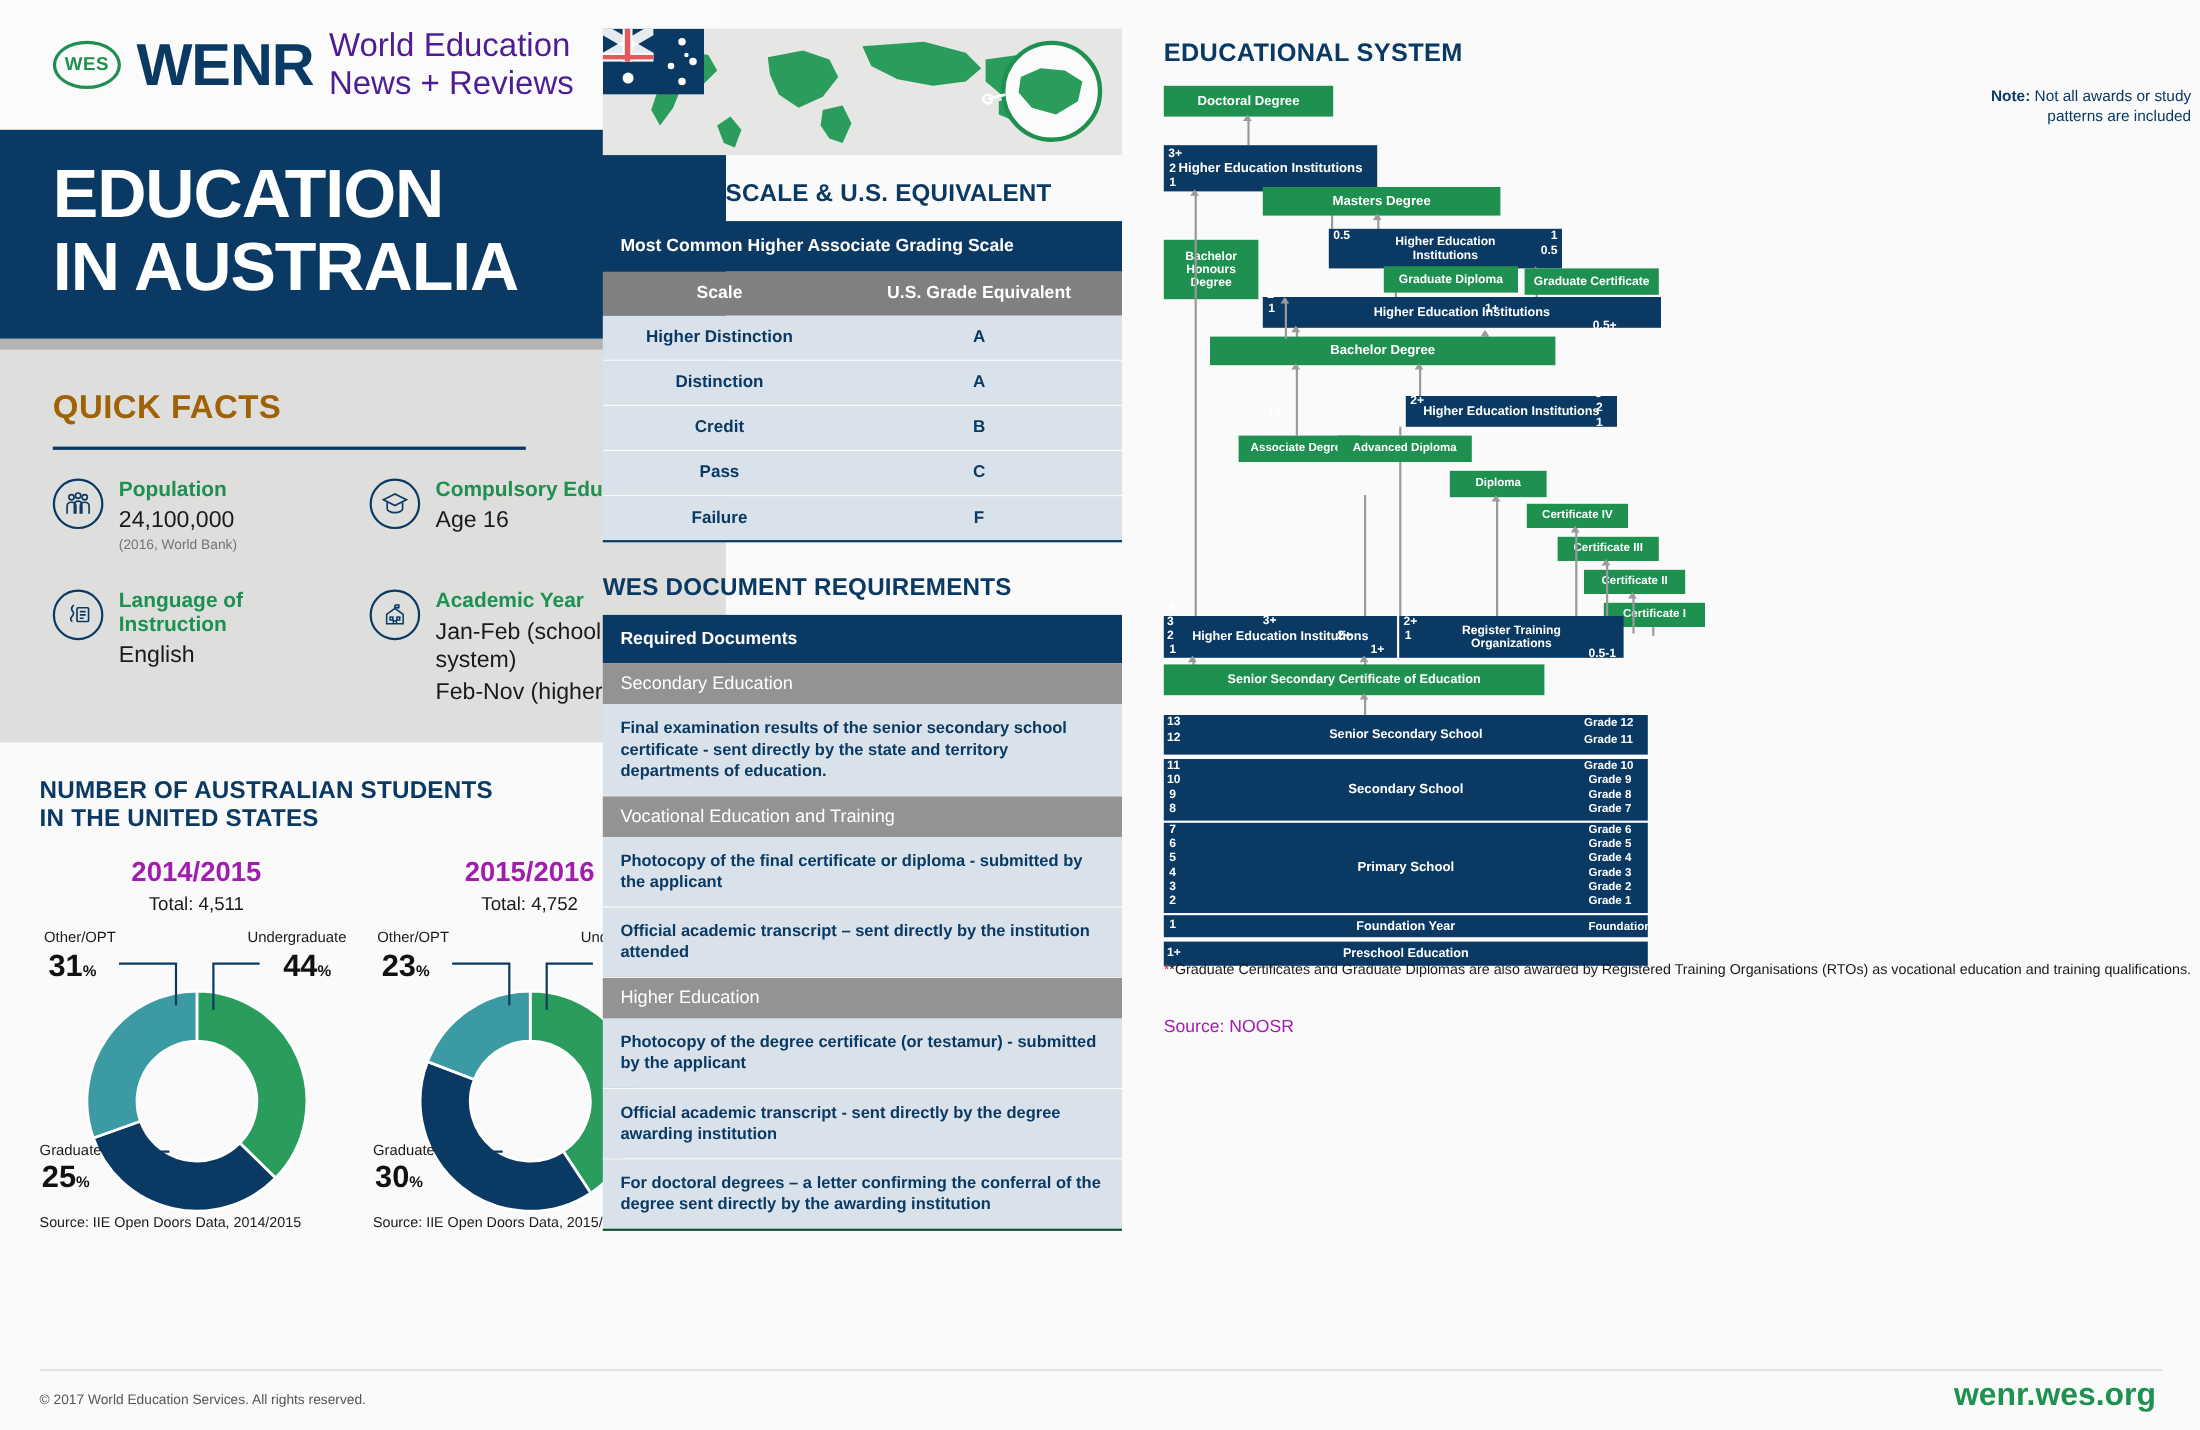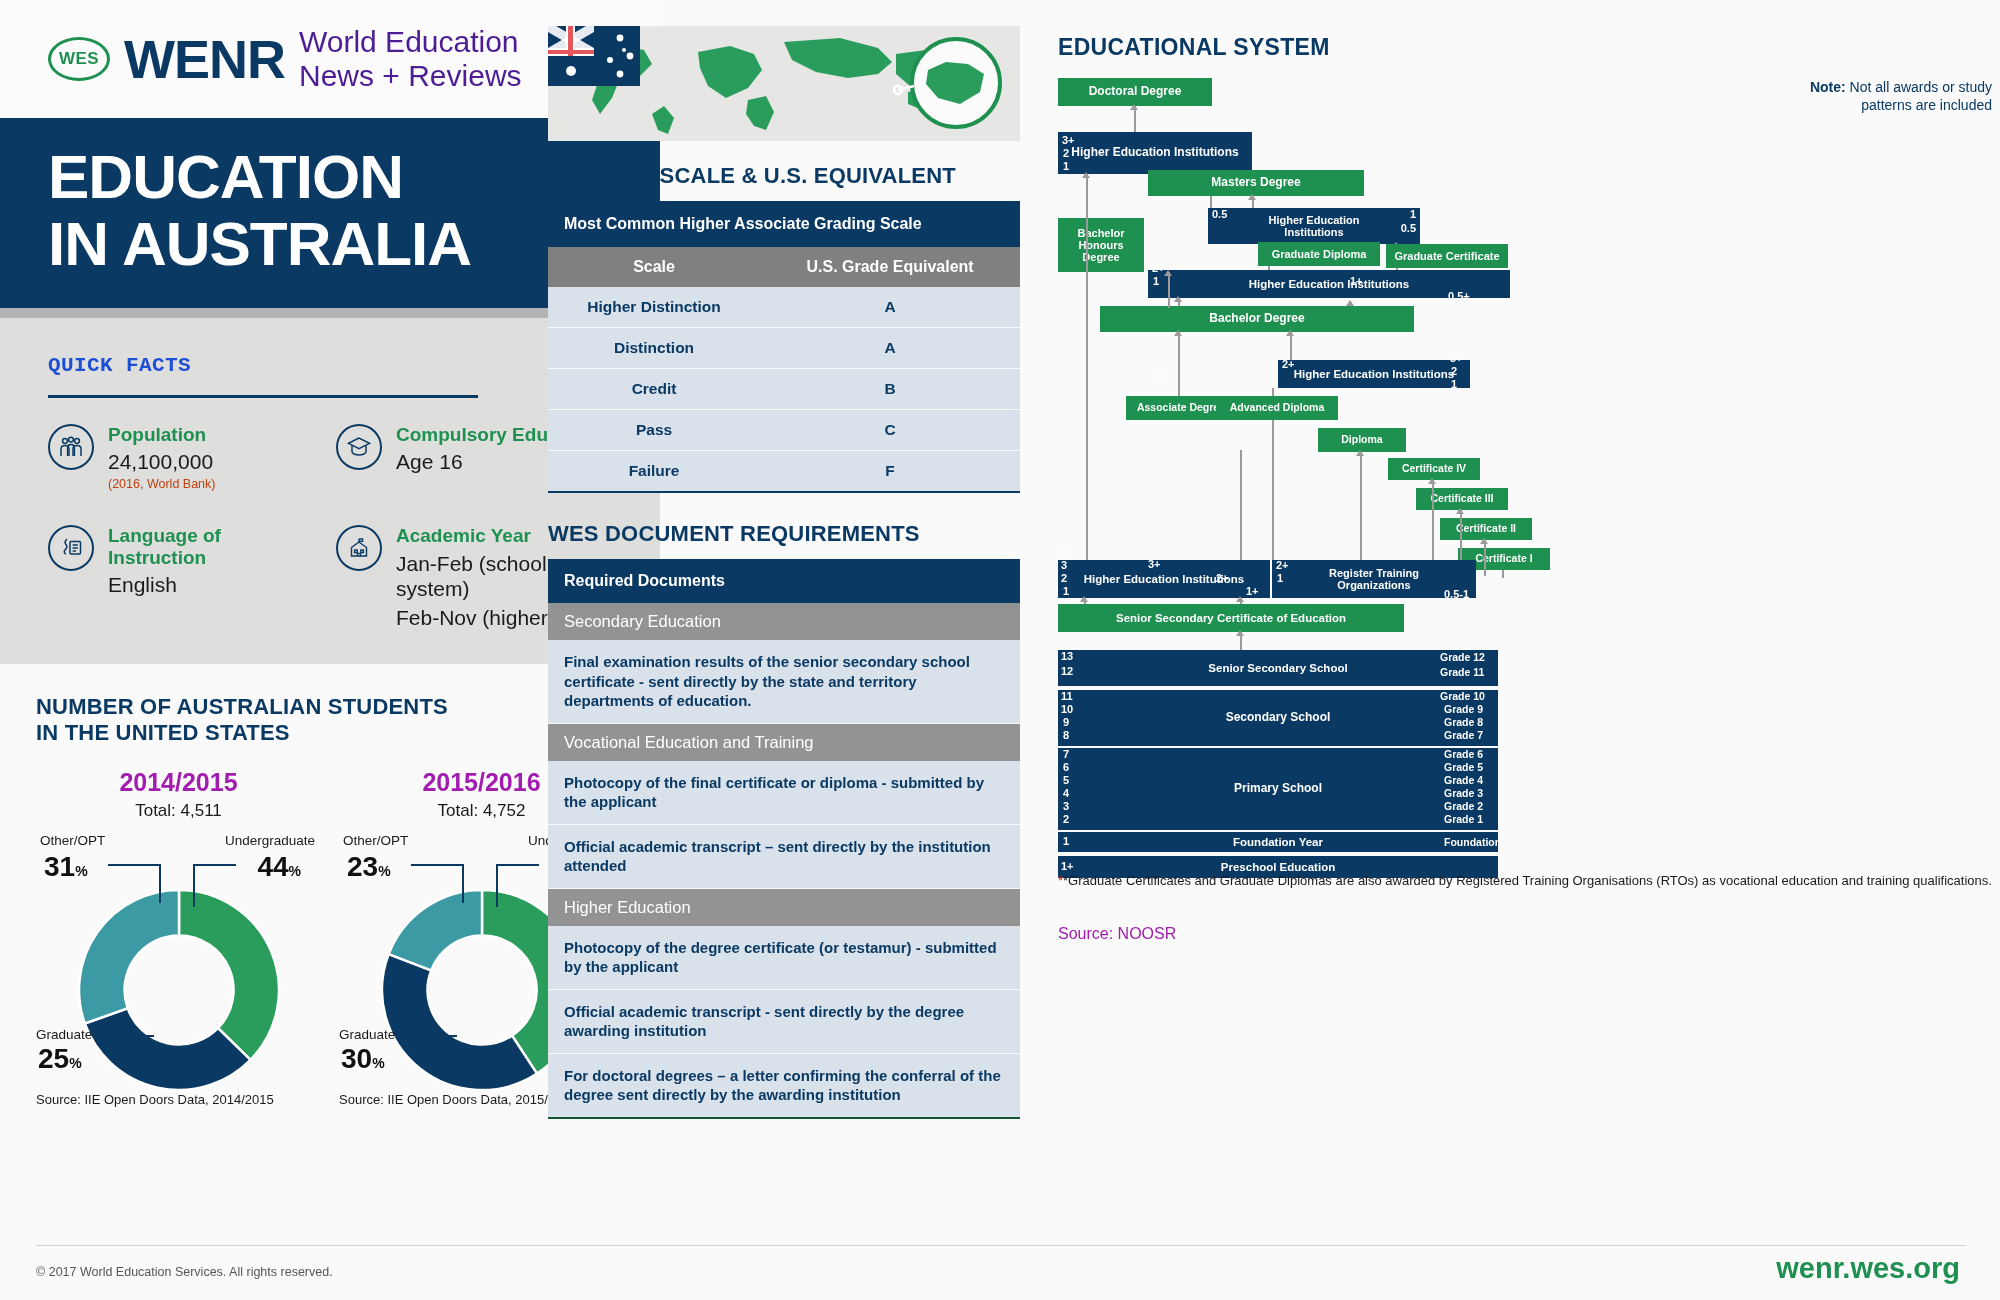--- a/index.html
+++ b/index.html
@@ -18,29 +18,29 @@
       display:flex; align-items:center; justify-content:center; color:#1e9050;
       font-weight:bold; font-size:17px; letter-spacing:.5px; }
   #wenr-word { font-size:54px; font-weight:bold; color:#0a3a63; letter-spacing:-1px; line-height:1; }
   #wenr-sub { font-size:30px; font-weight:normal; color:#4c1d95; line-height:1.12; }
 
   #title-block { background:#0a3a63; height:190px; padding:26px 0 0 48px; }
   #title-block .t { color:#fff; font-size:62px; font-weight:bold; line-height:1.08; letter-spacing:-1px; }
   #title-rule { height:10px; background:#b3b3b3; }
 
   #quickfacts { background:#dededc; padding:36px 48px 34px 48px; }
-  #qf-title { font-size:21px; font-weight:bold; color:#1d4ed8; letter-spacing:.4px;font-family:Liberation Mono, monospace; }
+  #qf-title { font-size:30px; font-weight:bold; color:#a16207; letter-spacing:.4px; }
   #qf-underline { height:3px; background:#0a3a63; margin:18px 0 26px 0; width:430px; }
   .qf-grid { display:grid; grid-template-columns:1fr 1fr; row-gap:34px; column-gap:12px; }
   .qf-item { display:flex; gap:14px; }
   .qf-icon { width:46px; height:46px; flex:0 0 46px; border:2px solid #0a3a63; border-radius:50%;
      display:flex; align-items:center; justify-content:center; }
   .qf-label { font-size:19px; font-weight:bold; color:#1e9050; line-height:1.12; }
   .qf-value { font-size:21px; color:#1a1a1a; margin-top:4px; line-height:1.2; }
-  .qf-note { font-size:12.5px; color:#c2410c; margin-top:3px; }
+  .qf-note { font-size:12.5px; color:#737373; margin-top:3px; }
 
   #students-sec { padding:30px 36px 0 36px; }
   #students-title { font-size:22px; font-weight:bold; color:#0a3a63; line-height:1.18; letter-spacing:.2px; }
   .donut-wrap { display:flex; gap:18px; margin-top:22px; }
   .donut-col { width:290px; }
   .donut-year { text-align:center; font-size:25px; font-weight:bold; color:#a21caf; }
   .donut-total { text-align:center; font-size:17px; color:#1a1a1a; margin-top:4px; }
   .donut-area { position:relative; height:235px; margin-top:28px; }
   .donut-svg { position:absolute; left:50%; transform:translateX(-50%); top:26px; }
   .lbl { position:absolute; font-size:13.5px; color:#1a1a1a; }

